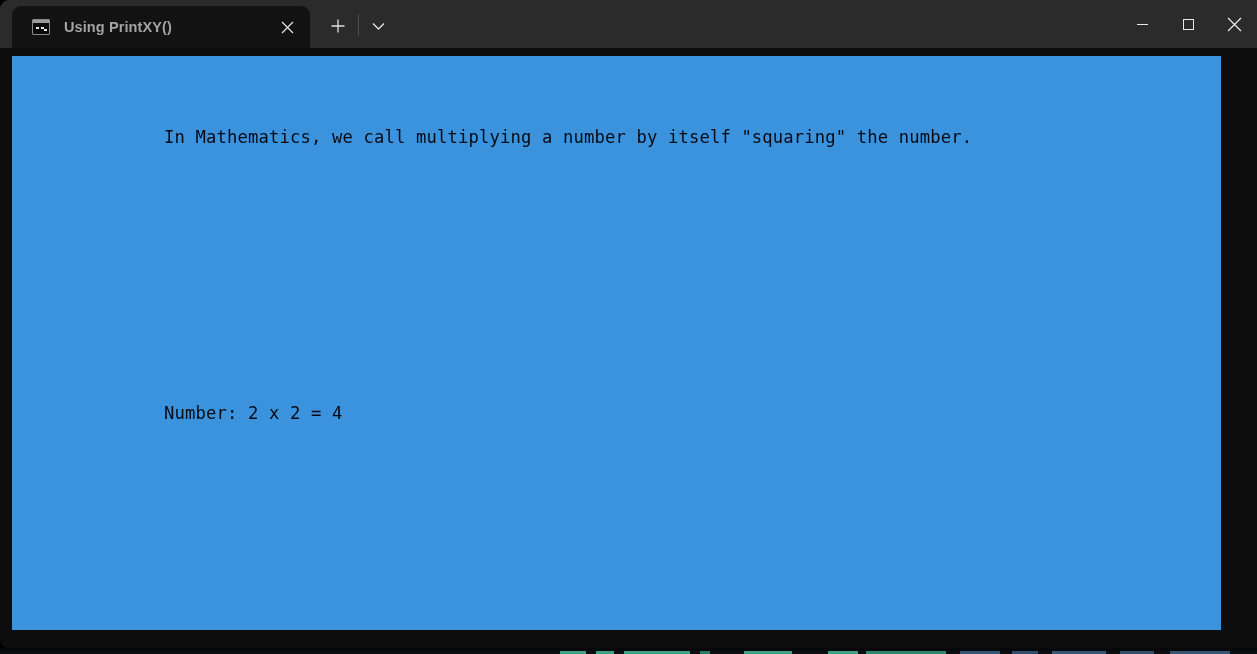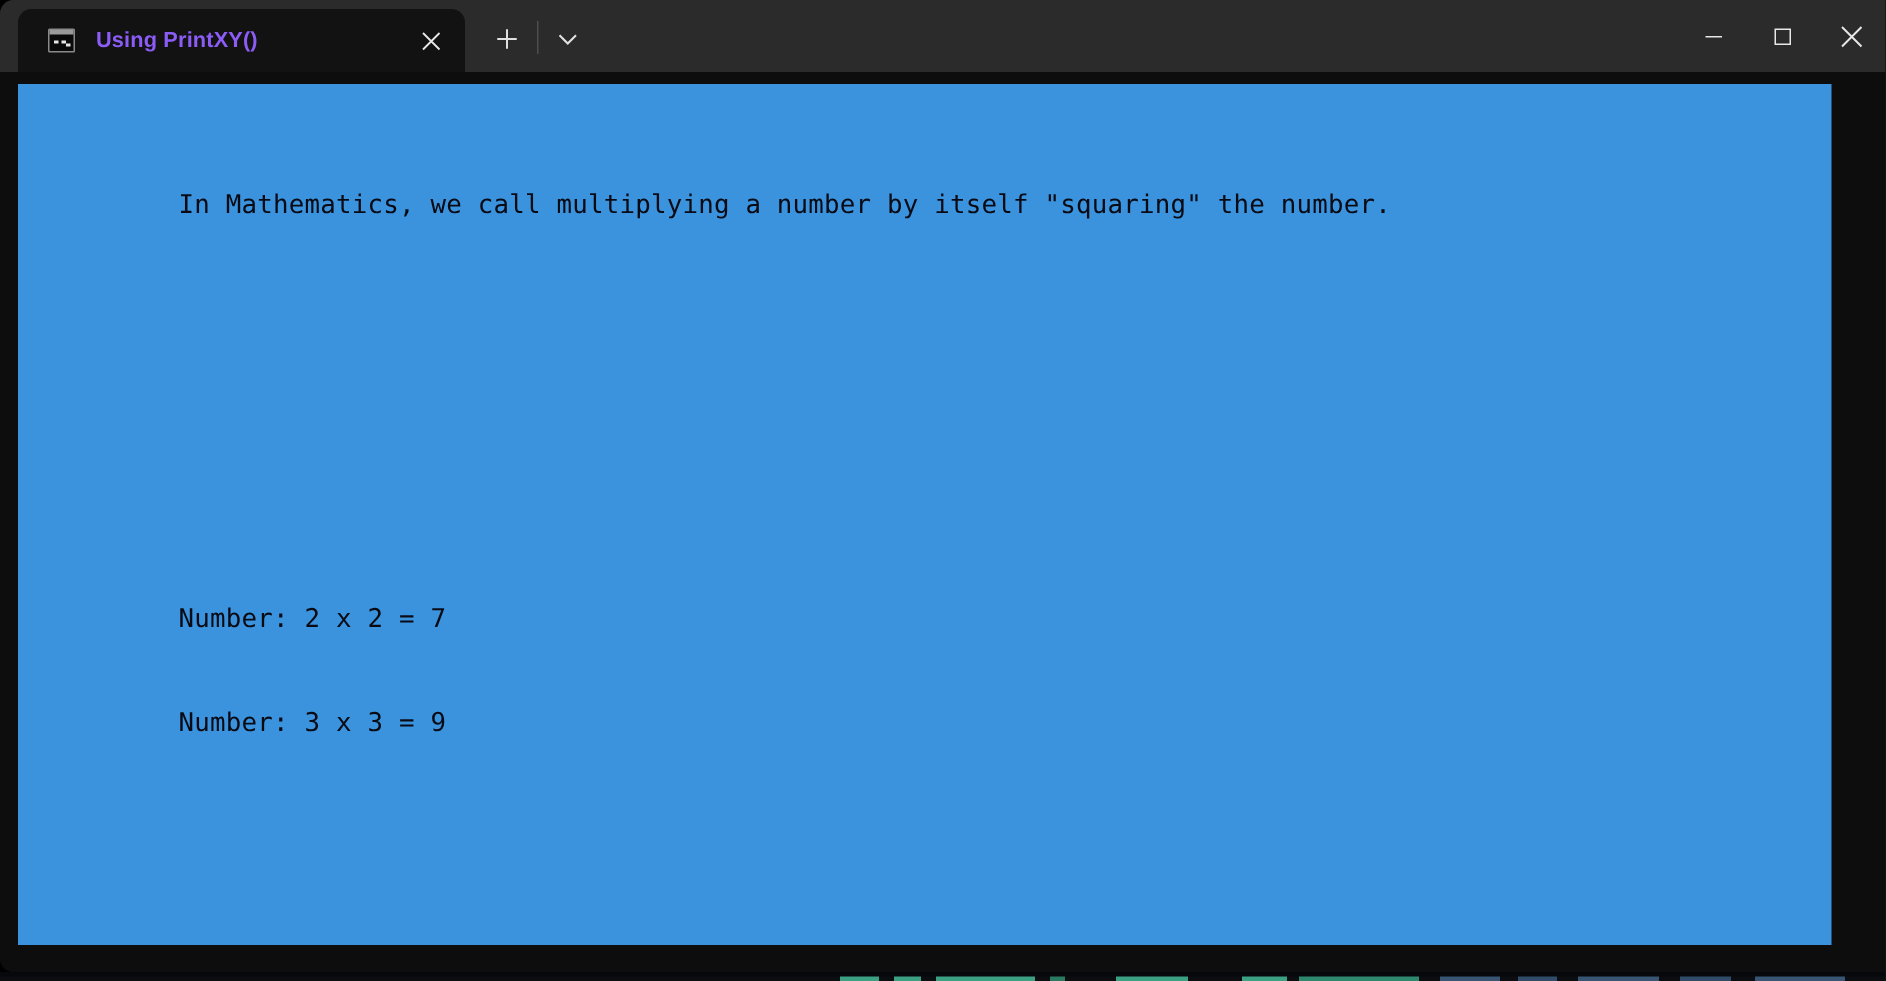--- a/index.html
+++ b/index.html
@@ -74,21 +74,21 @@
     content: "";
     position: absolute;
     left: 3px;
     top: 7px;
     width: 3px;
     height: 2px;
     background: #e6e6e6;
     box-shadow: 5px 0 0 0 #e6e6e6, 8px 2px 0 0 #e6e6e6;
   }
   .tab-title {
-    color: #8b5cf6;
+    color: #a3a3a3;
     font-size: 14.5px;
     font-weight: bold;
     letter-spacing: 0.1px;
     white-space: nowrap;
     flex: 1 1 auto;
     overflow: hidden;
   }
   .tab-close {
     width: 34px;
     height: 34px;
@@ -185,21 +185,21 @@
     position: absolute;
     left: 107px;
     top: 24px;
     font-family: "DejaVu Sans Mono", "Liberation Mono", monospace;
     font-size: 17.2px;
     line-height: 23px;
     color: #0a0a14;
     white-space: pre;
     letter-spacing: 0.15px;
   }
-  .term-line { height: 23px; }
+  .term-line { height: 23px; margin-left: 45px; }
   .blank { height: 23px; }
 
   
   .bg-sliver {
     position: absolute;
     left: 0;
     top: 648px;
     width: 1257px;
     height: 6px;
     background: #07080b;
@@ -274,22 +274,21 @@
     </div>
   </div>
 
   <div class="term-frame">
     <div class="term-screen">
       <div class="term-text">
         <div class="term-line">In Mathematics, we call multiplying a number by itself "squaring" the number.</div>
         <div class="blank"></div>
         <div class="blank"></div>
         <div class="blank"></div>
-        <div class="term-line">Number: 2 x 2 = 7</div>
-        <div class="term-line">Number: 3 x 3 = 9</div>
+        <div class="term-line">Number: 2 x 2 = 4</div>
         
         
         
         
         
         
         
         
         
         

